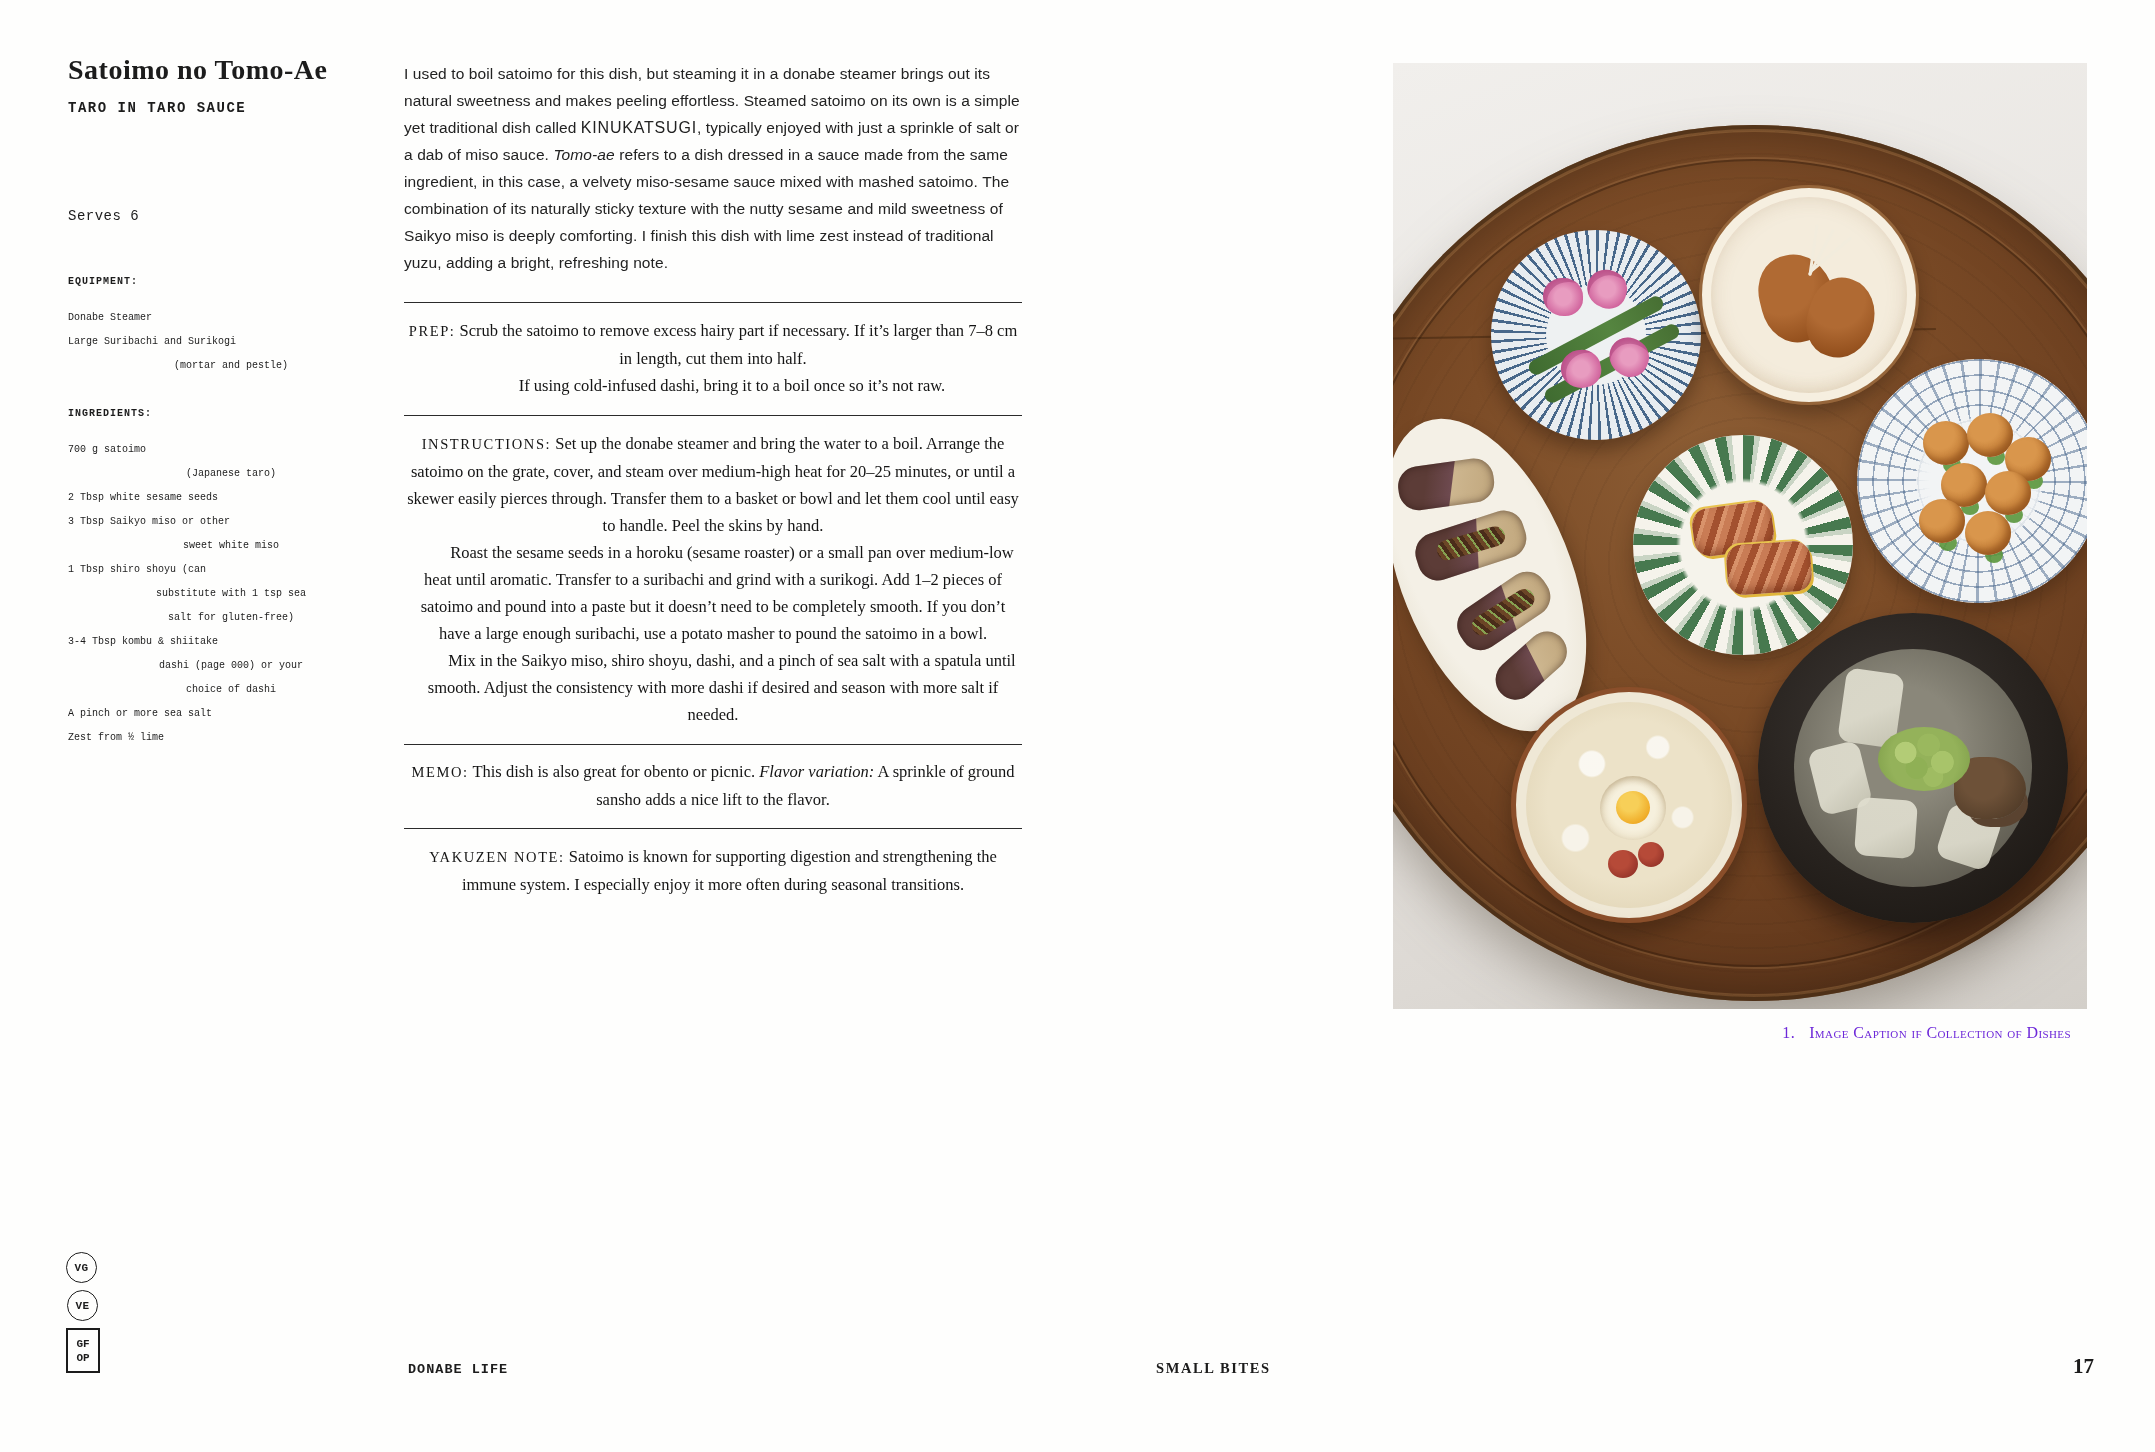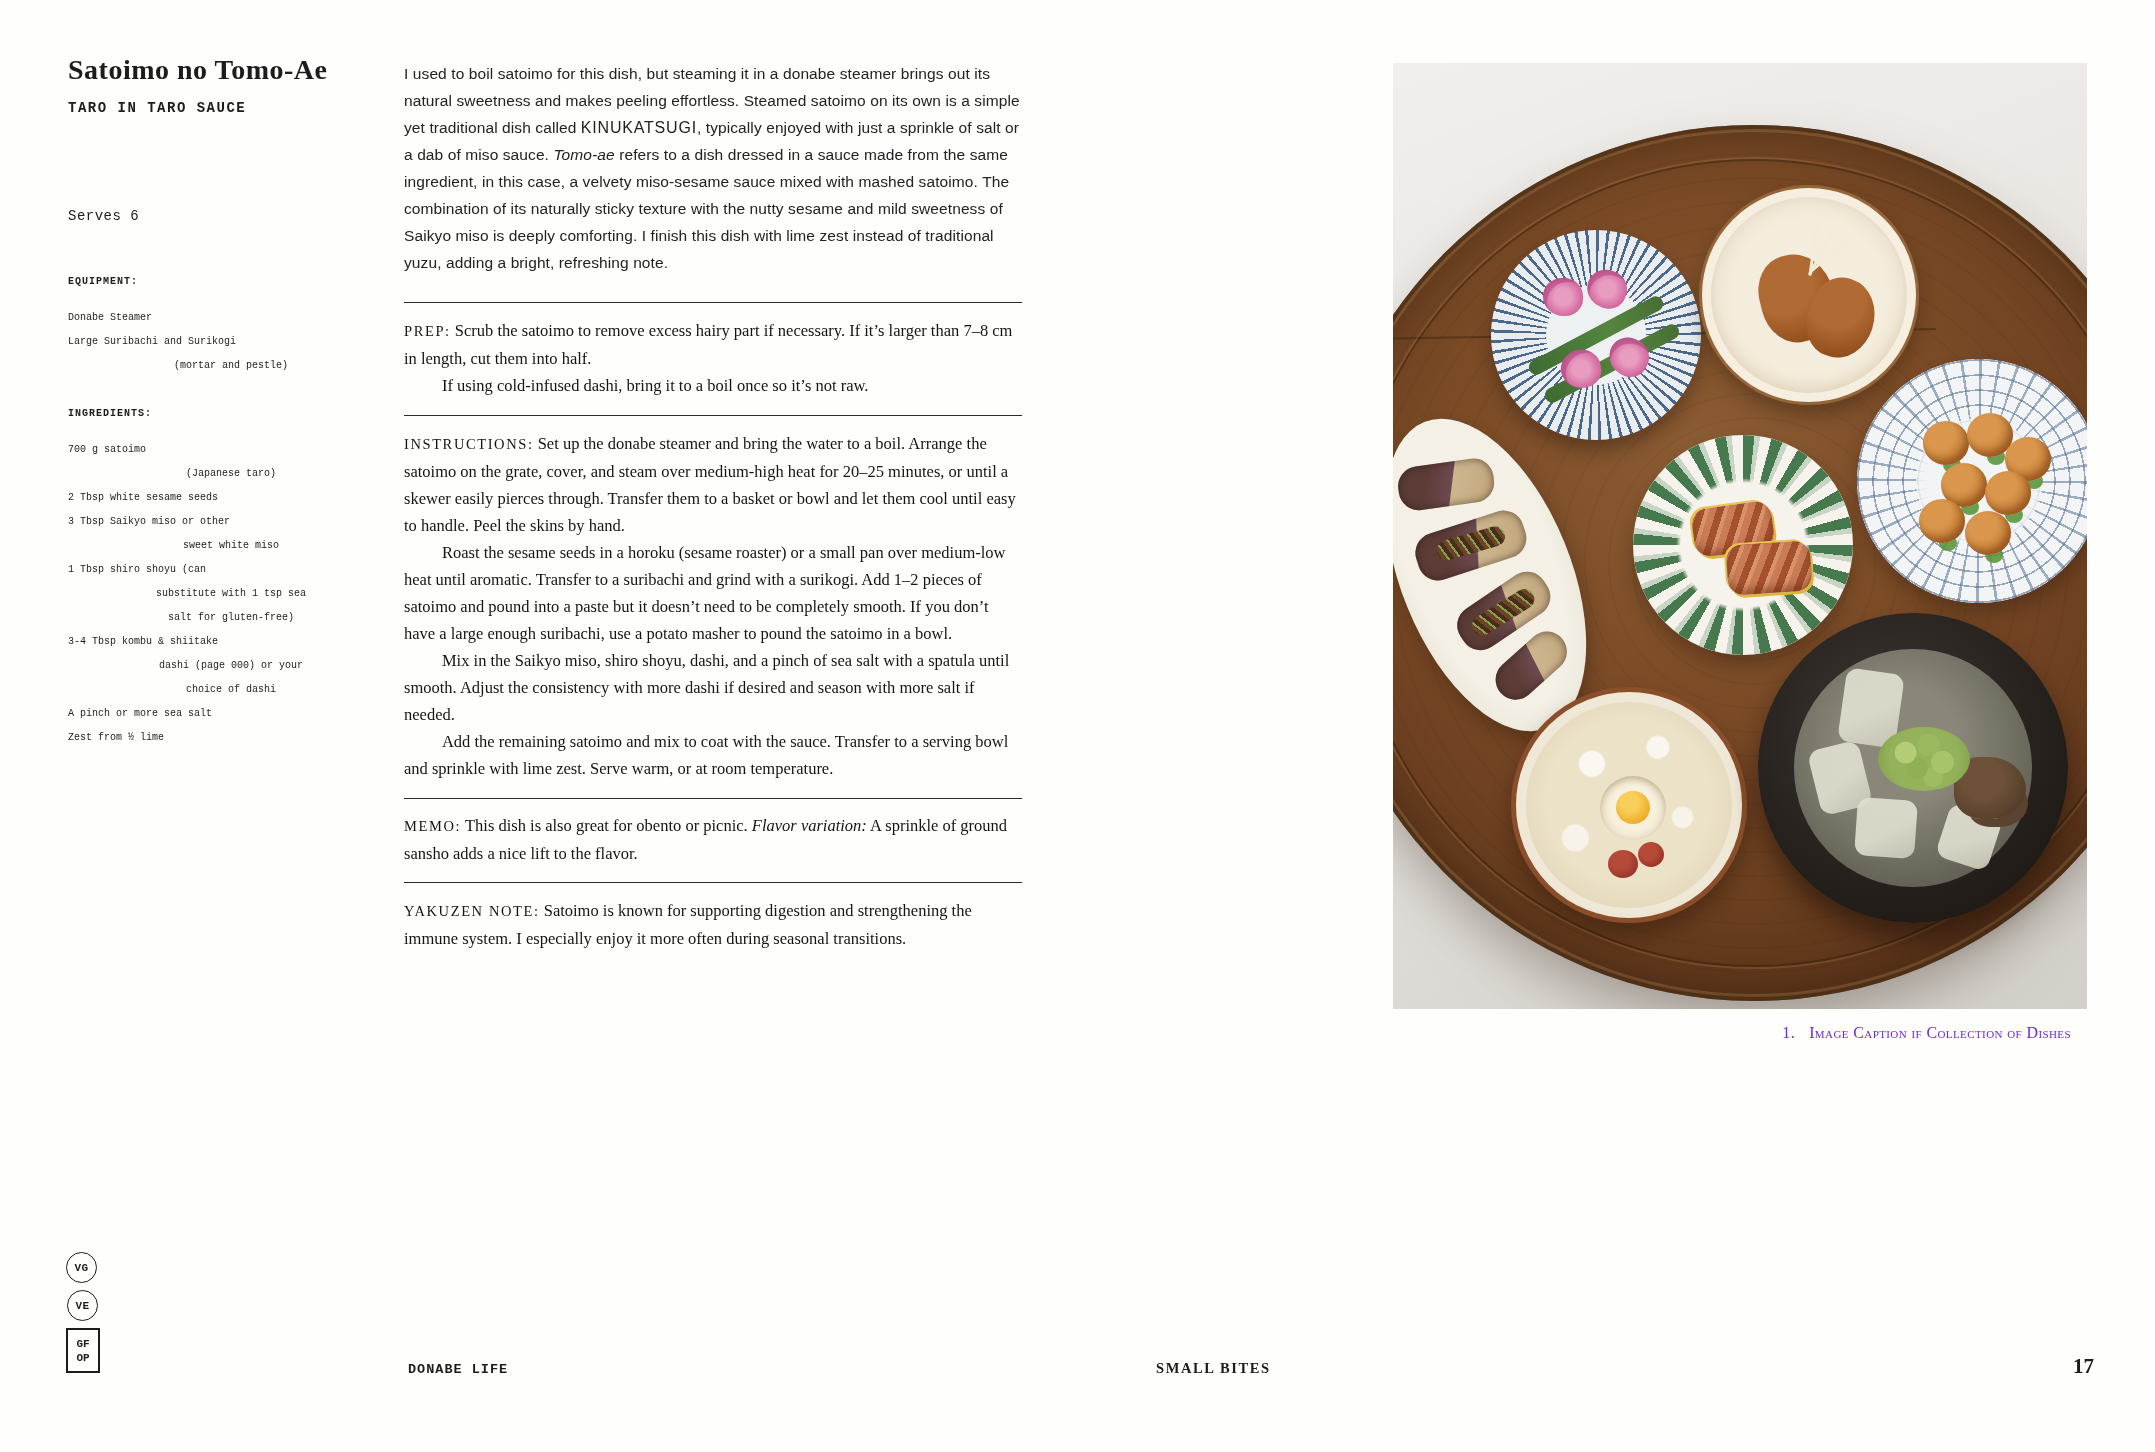--- a/index.html
+++ b/index.html
@@ -43,21 +43,21 @@
     font-family:"Liberation Mono", monospace; font-size:11px; font-weight:bold; line-height:14px;
   }
   
   .body-col { position:absolute; left:404px; top:60px; width:618px; }
   .intro {
     font-family:"Liberation Sans", sans-serif; font-size:15.5px; line-height:27px; color:#222;
     letter-spacing:.1px;
   }
   .smallcaps-inline { font-size:16px; letter-spacing:.8px; }
   .rule { border:none; border-top:1.6px solid #2b2b2b; margin:0; }
-  .serif-block { font-family:"Liberation Serif", serif; font-size:16.5px; line-height:27px; color:#141414; }
+  .serif-block { font-family:"Liberation Serif", serif; font-size:16.5px; line-height:27px; color:#141414;text-align:center; }
   .sec-label { font-size:14.5px; letter-spacing:1.6px; }
   .para-indent { text-indent:2.3em; }
   .r1 { margin-top:26px; }
   .prep-block { margin-top:14px; }
   .r2 { margin-top:16px; }
   .instructions-block { margin-top:14px; }
   .r3 { margin-top:16px; }
   .memo-block { margin-top:13px; }
   .r4 { margin-top:15px; }
   .yakuzen-block { margin-top:14px; }
@@ -254,21 +254,20 @@
       <p><span class="sec-label">PREP:</span><span> Scrub the satoimo to remove excess hairy part if necessary. If it’s larger than 7–8 cm in length, cut them into half.</span></p>
       <p class="para-indent">If using cold-infused dashi, bring it to a boil once so it’s not raw.</p>
     </div>
 
     <hr class="rule r2">
 
     <div class="serif-block instructions-block">
       <p><span class="sec-label">INSTRUCTIONS:</span><span>  Set up the donabe steamer and bring the water to a boil. Arrange the satoimo on the grate, cover, and steam over medium-high heat for 20–25 minutes, or until a skewer easily pierces through. Transfer them to a basket or bowl and let them cool until easy to handle. Peel the skins by hand.</span></p>
       <p class="para-indent">Roast the sesame seeds in a horoku (sesame roaster) or a small pan over medium-low heat until aromatic. Transfer to a suribachi and grind with a surikogi. Add 1–2 pieces of satoimo and pound into a paste but it doesn’t need to be completely smooth. If you don’t have a large enough suribachi, use a potato masher to pound the satoimo in a bowl.</p>
       <p class="para-indent">Mix in the Saikyo miso, shiro shoyu, dashi, and a pinch of sea salt with a spatula until smooth. Adjust the consistency with more dashi if desired and season with more salt if needed.</p>
-      <p class="para-indent">Add the remaining satoimo and mix to coat with the sauce. Transfer to a serving bowl and sprinkle with lime zest. Serve warm, or at room temperature.</p>
     </div>
 
     <hr class="rule r3">
 
     <div class="serif-block memo-block">
       <p><span class="sec-label">MEMO:</span><span> This dish is also great for obento or picnic. </span><i>Flavor variation:</i><span> A sprinkle of ground sansho adds a nice lift to the flavor.</span></p>
     </div>
 
     <hr class="rule r4">
 

